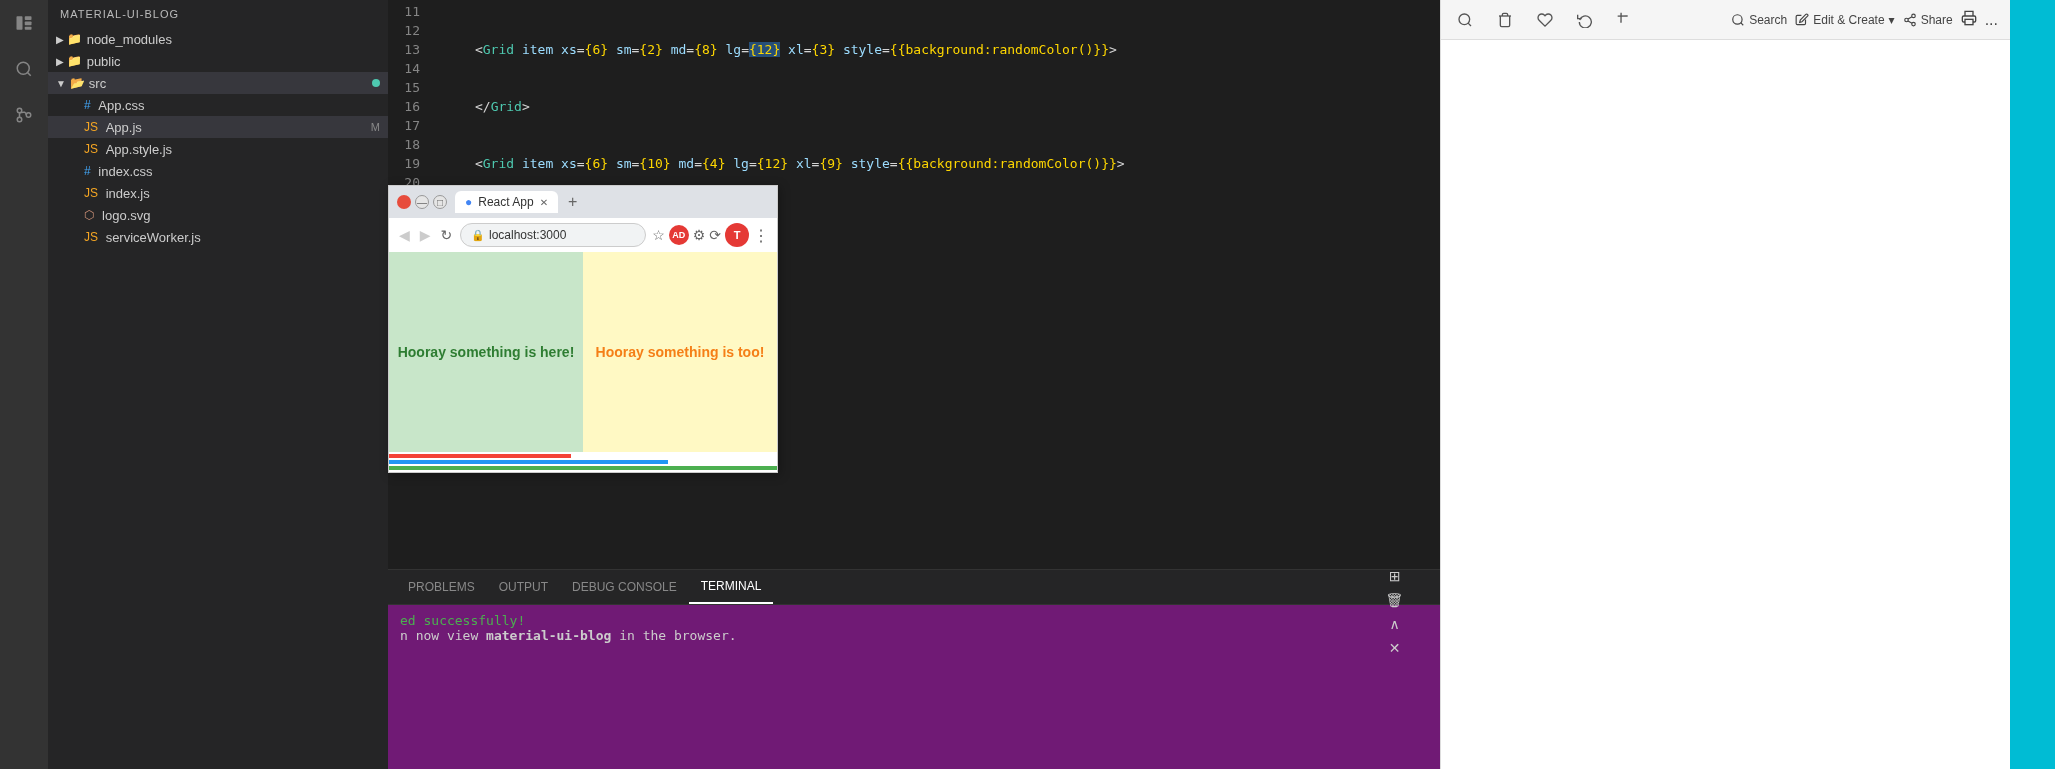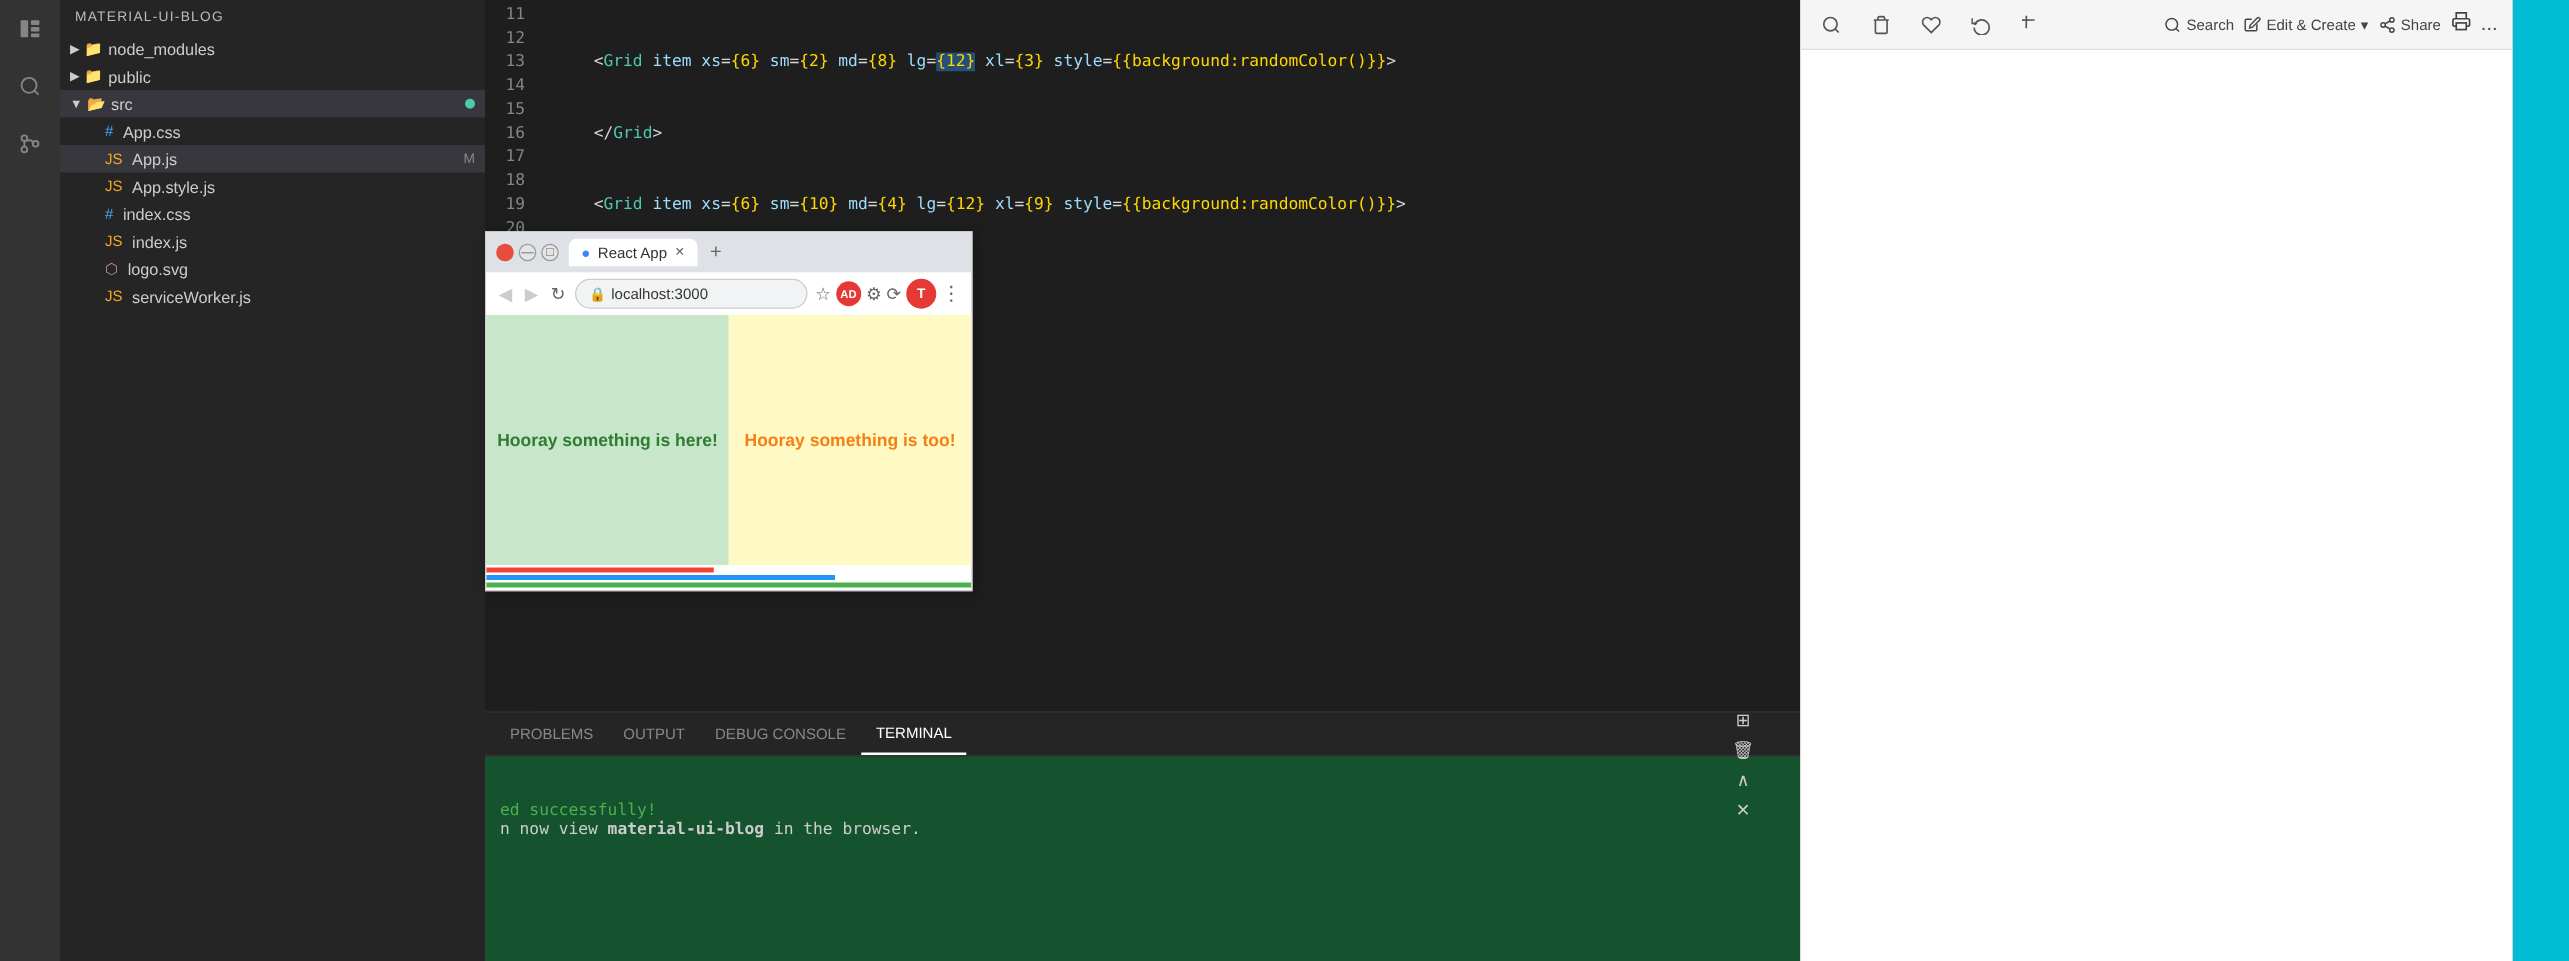--- a/index.html
+++ b/index.html
@@ -87,25 +87,24 @@
     }
     .code-lines .line { height: 19px; }
     .tag { color: #4ec9b0; }
     .attr { color: #9cdcfe; }
     .jsx-expr { color: #ffd700; }
     .highlight-box { background: #264f78; }
 
     
     .terminal-panel {
       height: 200px;
-      background: #14532d;
+      background: #701a75;
       border-top: 1px solid #333;
       display: flex;
       flex-direction: column;
-      gap: 28px;
     }
     .terminal-tabs {
       display: flex;
       align-items: center;
       background: #252526;
       height: 35px;
       border-bottom: 1px solid #333;
       padding: 0 8px;
     }
     .terminal-tab {

